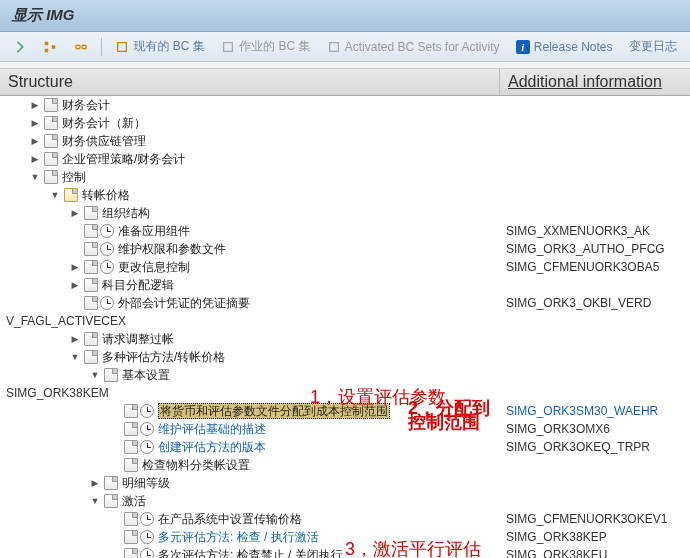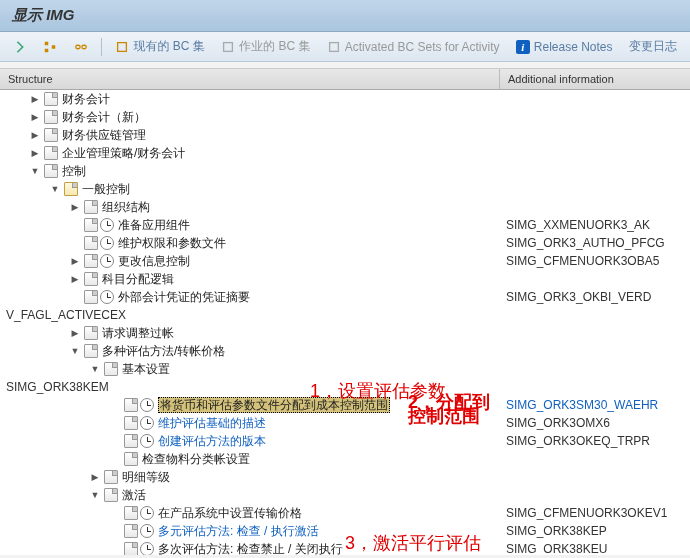--- a/index.html
+++ b/index.html
@@ -47,26 +47,26 @@
     width: 14px; height: 14px; background: #1060c0; color: #fff;
     font-weight: bold; font-style: italic; font-family: serif;
     text-align: center; line-height: 14px; border-radius: 2px;
     font-size: 11px;
   }
   .table-header {
     display: flex;
     background: linear-gradient(#e8e8e8, #d8d8d8);
     border-bottom: 1px solid #aaa;
     border-top: 1px solid #ccc;
-    font-size: 11px;
+    font-size: 16px;
     color: #333;
     margin-top: 6px;
   }
   .th-structure { width: 500px; padding: 4px 8px; border-right: 1px solid #bbb; }
-  .th-info { flex: 1; padding: 4px 8px; }
+  .th-info { flex: 1; padding: 4px 8px; text-decoration: underline; }
   .tree-area {
     background: #fff;
     overflow: hidden;
     height: calc(558px - 30px - 30px - 25px - 8px);
     position: relative;
   }
   .row {
     display: flex;
     align-items: center;
     height: 18px;
@@ -206,21 +206,21 @@
         <span class="doc" style="margin-left: 2px;"></span>
         <span class="node-text">控制</span>
       </div>
       <div class="row-right"></div>
     </div>
     <div class="row">
       <div class="row-left">
         <span style="display: inline-block; width: 48px;"></span>
         <span class="toggle">▼</span>
         <span class="doc doc-f" style="margin-left: 2px;"></span>
-        <span class="node-text">一般控制</span>
+        <span class="node-text">转帐价格</span>
       </div>
       <div class="row-right"></div>
     </div>
     <div class="row">
       <div class="row-left">
         <span style="display: inline-block; width: 68px;"></span>
         <span class="toggle">▶</span>
         <span class="doc" style="margin-left: 2px;"></span>
         <span class="node-text">组织结构</span>
       </div>

